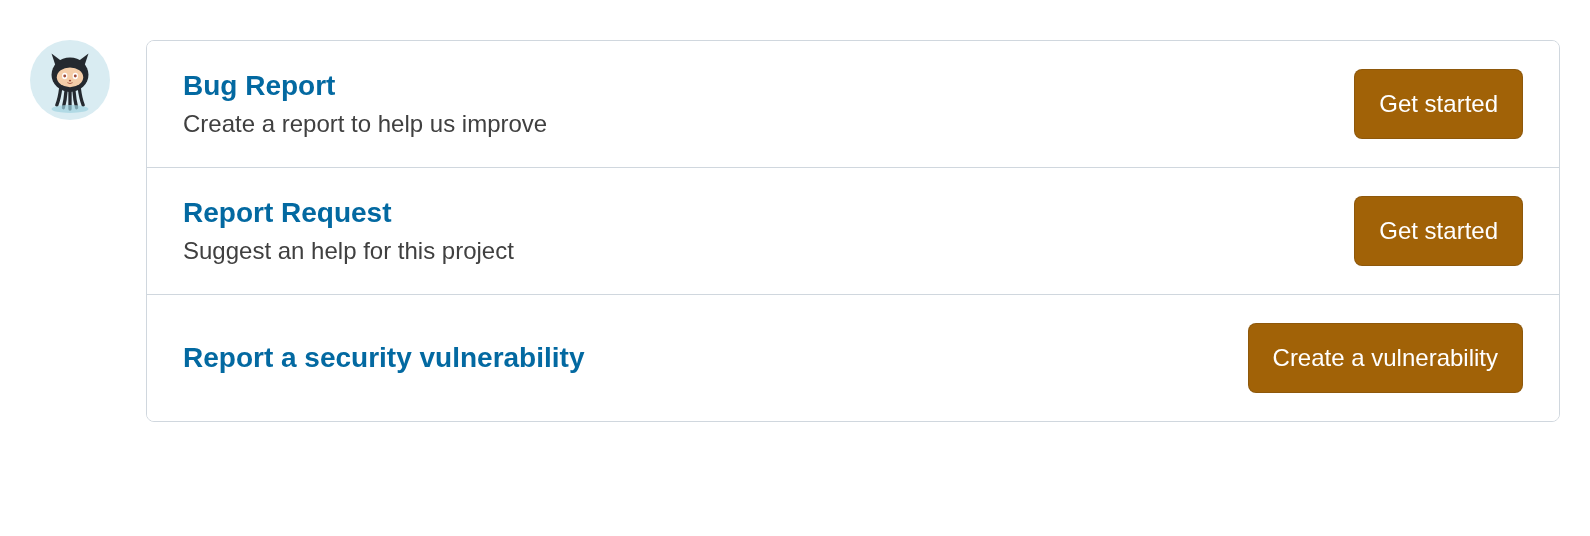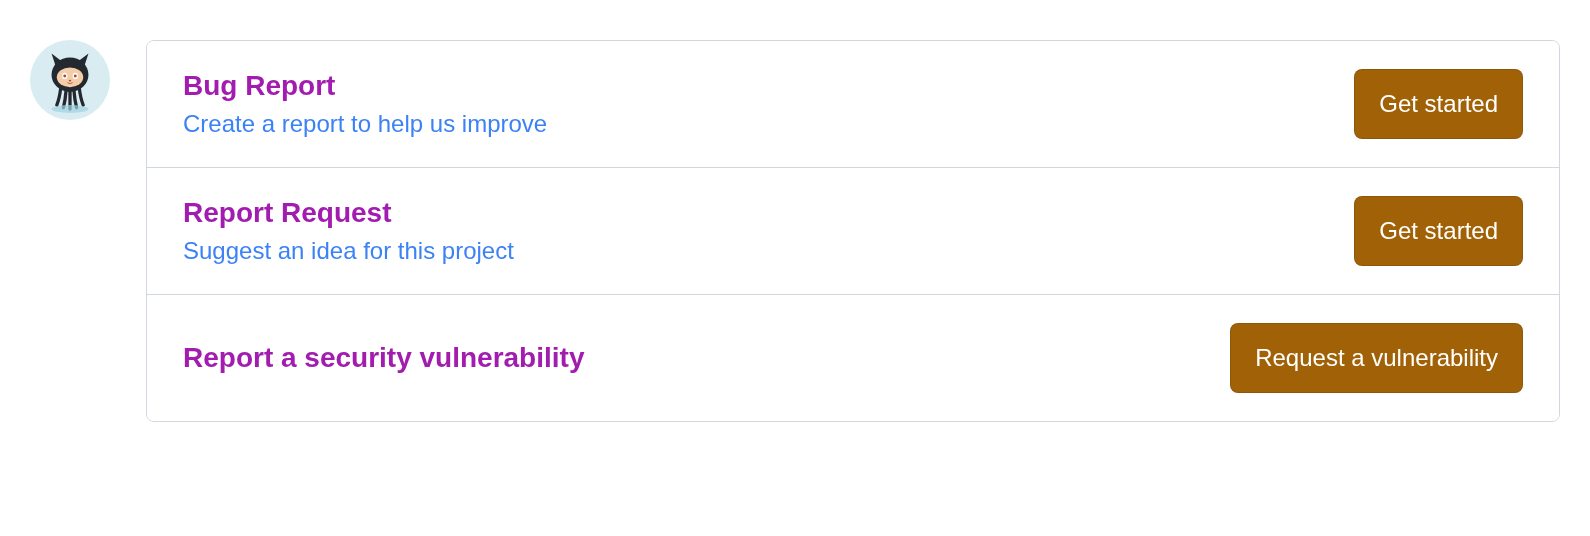--- a/index.html
+++ b/index.html
@@ -50,25 +50,25 @@
       border-bottom: none;
     }
     .template-text {
       display: flex;
       flex-direction: column;
       gap: 8px;
     }
     .template-title {
       font-size: 28px;
       font-weight: 600;
-      color: #a21caf;
+      color: #0369a1;
     }
     .template-description {
       font-size: 24px;
-      color: #3b82f6;
+      color: #404040;
     }
     .template-button {
       background: #a16207;
       color: #ffffff;
       border: 1px solid rgba(31, 35, 40, 0.15);
       border-radius: 8px;
       padding: 20px 24px;
       font-size: 24px;
       font-weight: 500;
       cursor: pointer;
@@ -113,25 +113,25 @@
       <div class="template-text">
         <div class="template-title">Bug Report</div>
         <div class="template-description">Create a report to help us improve</div>
       </div>
       <button class="template-button">Get started</button>
     </div>
 
     <div class="template-item">
       <div class="template-text">
         <div class="template-title">Report Request</div>
-        <div class="template-description">Suggest an idea for this project</div>
+        <div class="template-description">Suggest an help for this project</div>
       </div>
       <button class="template-button">Get started</button>
     </div>
 
     <div class="template-item">
       <div class="template-text">
         <div class="template-title">Report a security vulnerability</div>
       </div>
-      <button class="template-button">Request a vulnerability</button>
+      <button class="template-button">Create a vulnerability</button>
     </div>
   </div>
 </div>
 
 </body></html>

